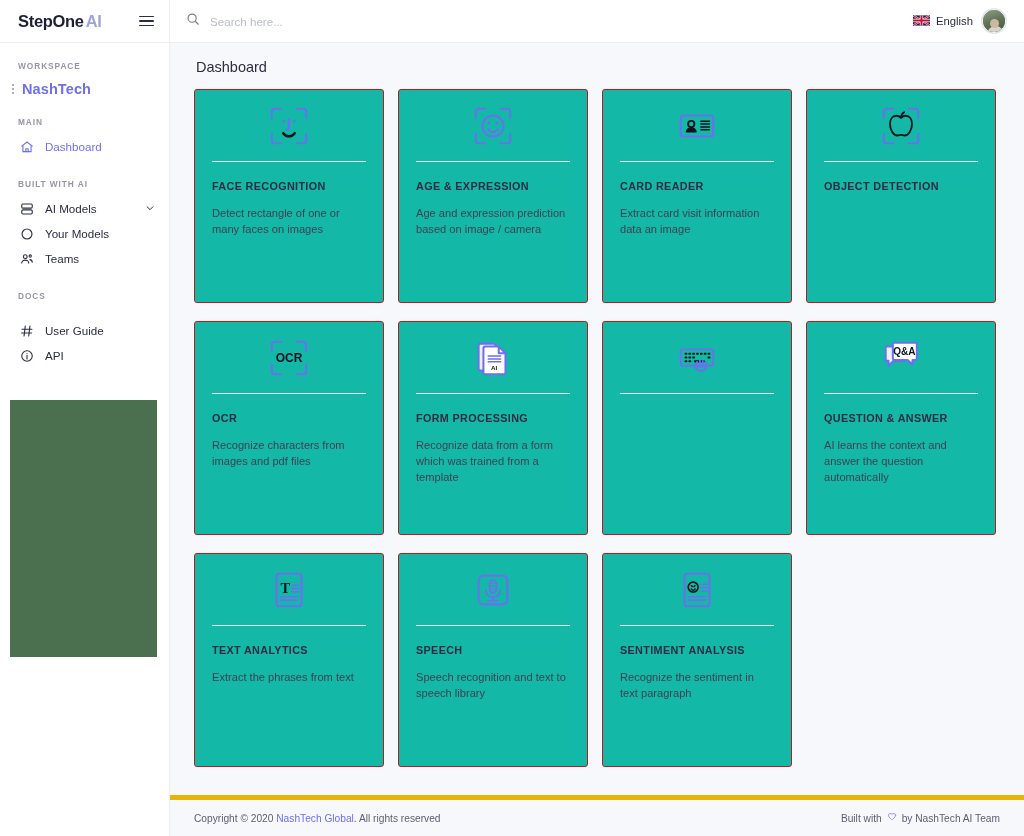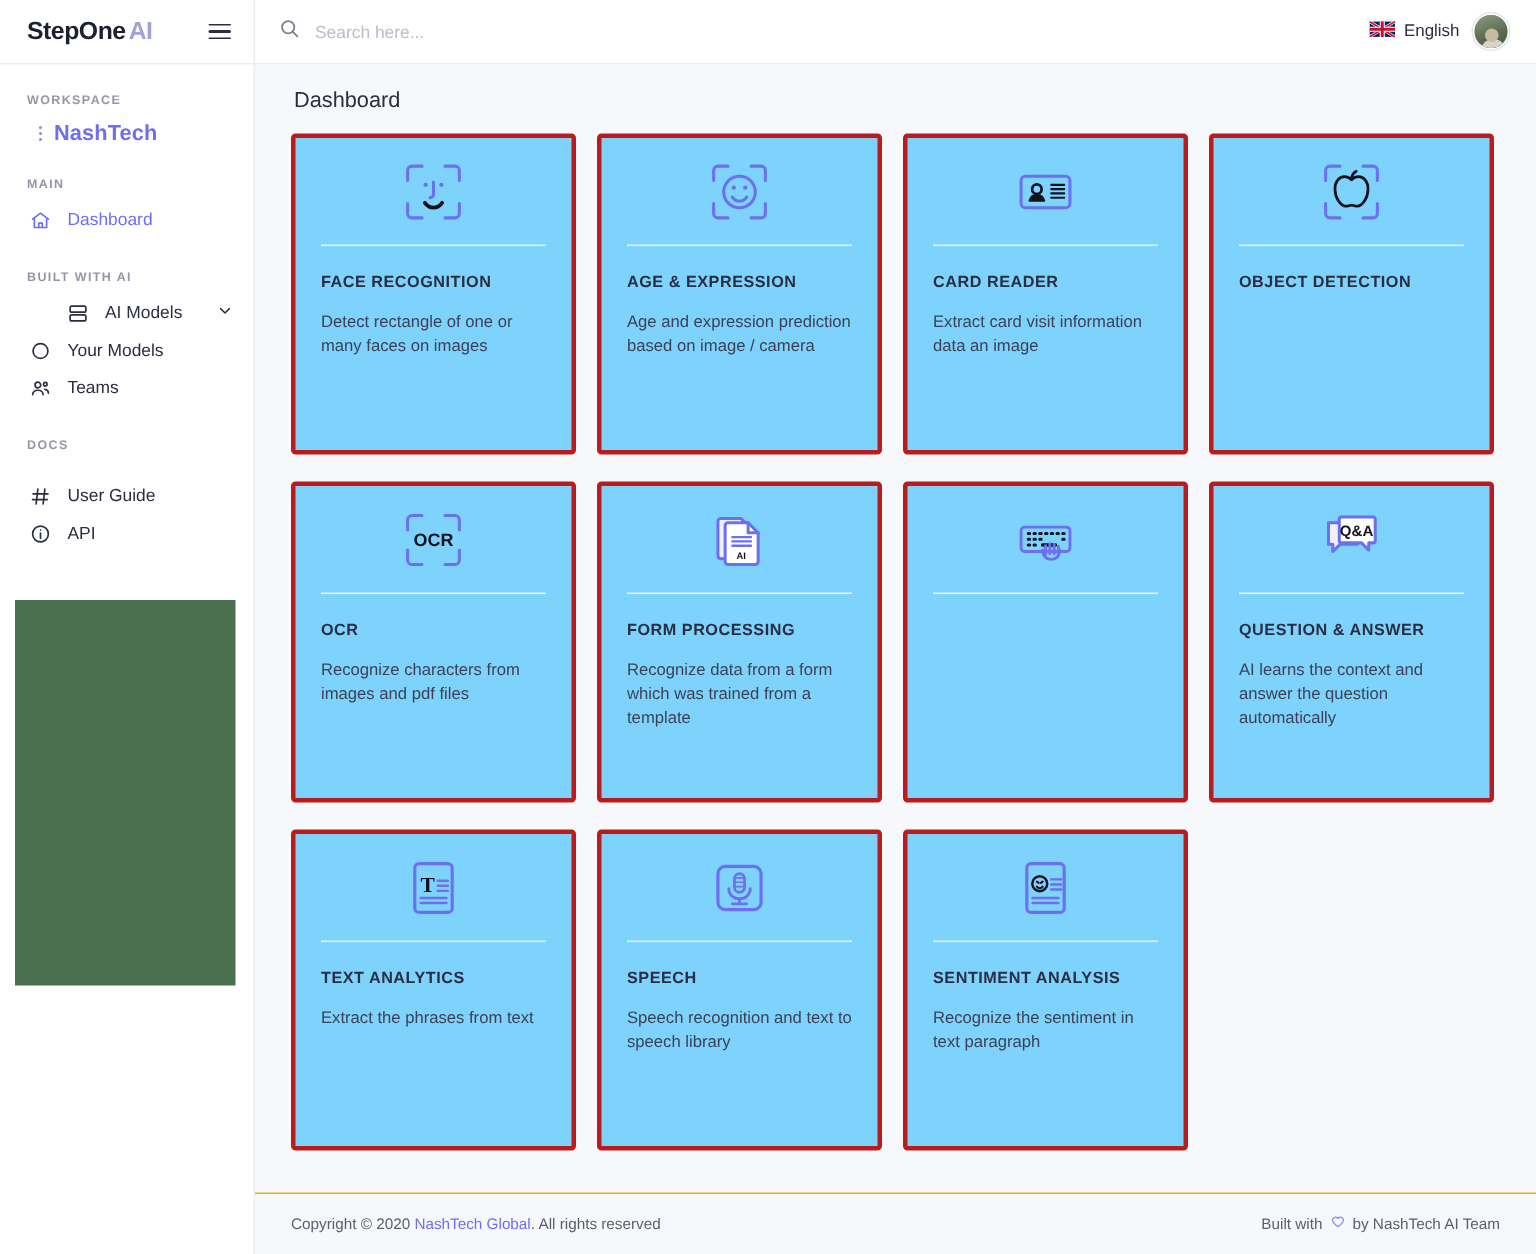--- a/index.html
+++ b/index.html
@@ -25,21 +25,21 @@
   .logo-text .ai { color: #9fa3d8; font-weight: 600; margin-left: 2px; }
   .hamburger { display: flex; flex-direction: column; gap: 3px; cursor: pointer; padding: 3px 1px; }
   .hamburger i { display: block; width: 15px; height: 1.6px; background: #2b2d42; border-radius: 1px; }
 
   .sect-label {
     font-size: 8.3px; font-weight: 700; letter-spacing: .95px;
     color: #9496a8; text-transform: uppercase; padding: 0 0 0 18px;
   }
   .ws-row {
     display: flex; align-items: center; gap: 7px;
-    padding: 0 0 0 24px; margin-top: 10px; cursor: pointer;
+    padding: 0 0 0 10px; margin-top: 10px; cursor: pointer;
   }
   .ws-dots { display: flex; flex-direction: column; gap: 2px; align-items: center; width: 5px; }
   .ws-dots i { width: 2px; height: 2px; background: #8b8fc9; border-radius: 50%; display: block; }
   .ws-name { font-size: 14.5px; font-weight: 600; color: #6c6ff0; letter-spacing: .1px; }
 
   .nav-item {
     display: flex; align-items: center; gap: 11px;
     padding: 0 14px 0 19px; height: 25px; cursor: pointer;
     font-size: 11.6px; color: #2b2d42;
   }
@@ -78,38 +78,38 @@
   }
   .avatar .av-sky { position: absolute; inset: 0; background: linear-gradient(160deg,#8f9e84 0%,#5d6e52 55%,#47583f 100%); }
   .avatar .av-head { position: absolute; width: 9px; height: 9px; border-radius: 50%; background: #c9b9a3; left: 7px; top: 9px; }
   .avatar .av-body { position: absolute; width: 17px; height: 10px; border-radius: 9px 9px 0 0; background: #d9d4cb; left: 4px; top: 16px; }
 
   .content { flex: 1; overflow: hidden; padding: 0 24px; }
   .page-title { font-size: 14.5px; color: #2b2d42; padding: 16px 0 14px 2px; font-weight: 400; }
 
   .grid { display: grid; grid-template-columns: repeat(4, 190px); gap: 18px 14px; }
   .card {
-    background: #7dd3fc; border: 3px solid #b91c1c; border-radius: 3px;
+    background: #14b8a6; border: 1px solid #b91c1c; border-radius: 3px;
     height: 214px; display: flex; flex-direction: column;
     padding: 0; cursor: pointer;
   }
   .card-icon {
     height: 72px; display: flex; align-items: center; justify-content: center;
     border-bottom: 1px solid #f0f1f5; margin: 0 17px;
   }
   .card-body { padding: 18px 17px 0 17px; }
   .card-title {
     font-size: 10.8px; font-weight: 700; letter-spacing: .35px;
     color: #2b2d42; text-transform: uppercase; margin-bottom: 13px;
   }
   .card-desc { font-size: 11.1px; line-height: 16px; color: #3e4155; }
 
   
   .footer {
-    height: 41px; flex: 0 0 41px; border-top: 1px solid #eab308;
+    height: 41px; flex: 0 0 41px; border-top: 5px solid #eab308;
     display: flex; align-items: center; justify-content: space-between;
     padding: 0 24px; background: #f7f8fb;
   }
   .foot-txt { font-size: 10.2px; color: #5b5e70; }
   .foot-link { color: #6c6ff0; }
   .foot-right { display: flex; align-items: center; gap: 5px; font-size: 10.2px; color: #5b5e70; }
   .heart { color: #8e91ef; font-size: 10px; line-height: 1; }
 </style>
 </head>
 <body>
@@ -151,21 +151,21 @@
               <path d="M10 20v-5h4v5"></path>
           </svg>
         </span>
         <span class="lbl">Dashboard</span>
       </div>
     </div>
 
     <div style="margin-top:20px;">
       <div class="sect-label">BUILT WITH AI</div>
 
-      <div class="nav-item" style="margin-top:7px;margin-left:25px;">
+      <div class="nav-item" style="margin-top:7px;">
         <span class="ico">
           <svg width="14" height="14" viewBox="0 0 24 24" fill="none" stroke="#2b2d42" stroke-width="1.9" stroke-linecap="round" stroke-linejoin="round">
             <rect x="3" y="3.5" width="18" height="7" rx="2"></rect>
               <rect x="3" y="13.5" width="18" height="7" rx="2"></rect>
           </svg>
         </span>
         <span class="lbl">AI Models</span>
         <span class="chev">
           <svg width="10" height="10" viewBox="0 0 24 24" fill="none" stroke="#2b2d42" stroke-width="2.4" stroke-linecap="round" stroke-linejoin="round">
               <path d="M5 9l7 7 7-7"></path>

